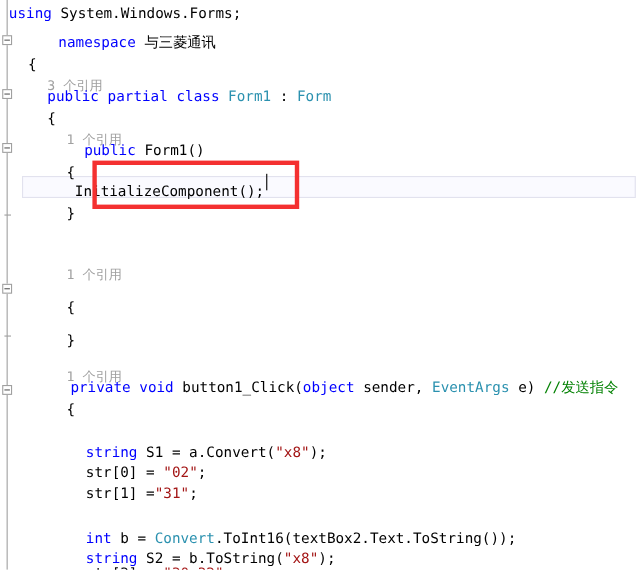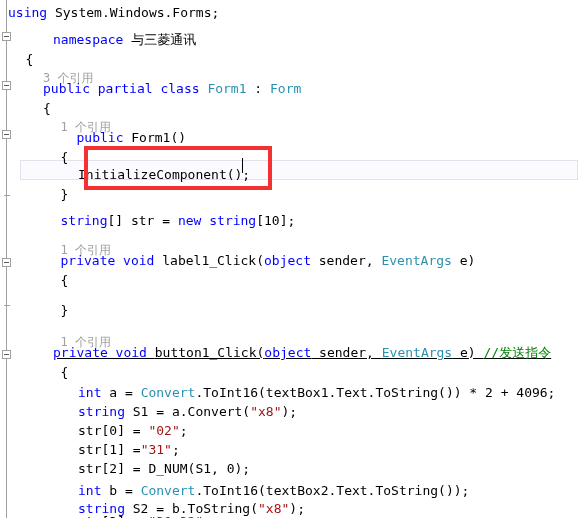--- a/index.html
+++ b/index.html
@@ -139,35 +139,31 @@
   <div class="code-layer">
       <div class="line" style="top: 3px; left: 8px;"><span class="kw">using </span><span class="plain">System.Windows.Forms;</span></div>
       <div class="line" style="top: 30px; left: 8px; margin-left: 45px;"><span class="kw">namespace </span><span class="cn">与三菱通讯</span></div>
       <div class="line" style="top: 50px; left: 25.5px;"><span class="plain">{</span></div>
       <div class="line" style="top: 68px; left: 43px;"><span class="lens">3 个引用</span></div>
       <div class="line" style="top: 79px; left: 43px;"><span class="kw">public partial class </span><span class="type">Form1</span><span class="plain"> : </span><span class="type">Form</span></div>
       <div class="line" style="top: 99px; left: 43px;"><span class="plain">{</span></div>
       <div class="line" style="top: 117px; left: 60.5px;"><span class="lens">1 个引用</span></div>
       <div class="line" style="top: 128px; left: 60.5px; margin-left: 16px;"><span class="kw">public </span><span class="plain">Form1()</span></div>
       <div class="line" style="top: 148px; left: 60.5px;"><span class="plain">{</span></div>
-      <div class="line" style="top: 165px; left: 78px;"><span class="plain">InitializeComponent();</span></div>
+      <div class="line" style="top: 165px; left: 68px;"><span class="plain">InitializeComponent();</span></div>
       <div class="line" style="top: 185px; left: 60.5px;"><span class="plain">}</span></div>
-      <div class="line" style="top: 211px; left: 60.5px;"><span class="kw">string</span><span class="plain">[] str = </span><span class="kw">new </span><span class="kw">string</span><span class="plain">[10];</span></div>
       <div class="line" style="top: 240px; left: 60.5px;"><span class="lens">1 个引用</span></div>
-      <div class="line" style="top: 251px; left: 60.5px;"><span class="kw">private void </span><span class="plain">label1_Click(</span><span class="kw">object</span><span class="plain"> sender, </span><span class="type">EventArgs</span><span class="plain"> e)</span></div>
       <div class="line" style="top: 271px; left: 60.5px;"><span class="plain">{</span></div>
       <div class="line" style="top: 301px; left: 60.5px;"><span class="plain">}</span></div>
       <div class="line" style="top: 332px; left: 60.5px;"><span class="lens">1 个引用</span></div>
-      <div class="line" style="top: 343px; left: 53px; text-decoration: underline;"><span class="kw">private void </span><span class="plain">button1_Click(</span><span class="kw">object</span><span class="plain"> sender, </span><span class="type">EventArgs</span><span class="plain"> e) </span><span class="cmt">//发送指令</span></div>
+      <div class="line" style="top: 343px; left: 64px;"><span class="kw">private void </span><span class="plain">button1_Click(</span><span class="kw">object</span><span class="plain"> sender, </span><span class="type">EventArgs</span><span class="plain"> e) </span><span class="cmt">//发送指令</span></div>
       <div class="line" style="top: 363px; left: 60.5px;"><span class="plain">{</span></div>
-      <div class="line" style="top: 383px; left: 78px;"><span class="kw">int </span><span class="plain">a = </span><span class="type">Convert</span><span class="plain">.ToInt16(textBox1.Text.ToString()) * 2 + 4096;</span></div>
       <div class="line" style="top: 402px; left: 78px;"><span class="kw">string </span><span class="plain">S1 = a.Convert(</span><span class="str">"x8"</span><span class="plain">);</span></div>
       <div class="line" style="top: 421px; left: 78px;"><span class="plain">str[0] = </span><span class="str">"02"</span><span class="plain">;</span></div>
       <div class="line" style="top: 440px; left: 78px;"><span class="plain">str[1] =</span><span class="str">"31"</span><span class="plain">;</span></div>
-      <div class="line" style="top: 459px; left: 78px;"><span class="plain">str[2] = D_NUM(S1, 0);</span></div>
       <div class="line" style="top: 481px; left: 78px;"><span class="kw">int </span><span class="plain">b = </span><span class="type">Convert</span><span class="plain">.ToInt16(textBox2.Text.ToString());</span></div>
       <div class="line" style="top: 499px; left: 78px;"><span class="kw">string </span><span class="plain">S2 = b.ToString(</span><span class="str">"x8"</span><span class="plain">);</span></div>
       <div class="line" style="top: 512px; left: 78px;"><span class="plain">str[3] = </span><span class="str">"30 32"</span><span class="plain">;</span></div>
     </div>
 
   <div class="caret" style="left: 242px; top: 158px; height: 15px;"></div>
 
   <div class="annot-rect" style="left: 84px; top: 146px; width: 188px; height: 44px; border-color: rgb(244, 48, 48);"></div>
 
   <div class="edge-strip"></div>

